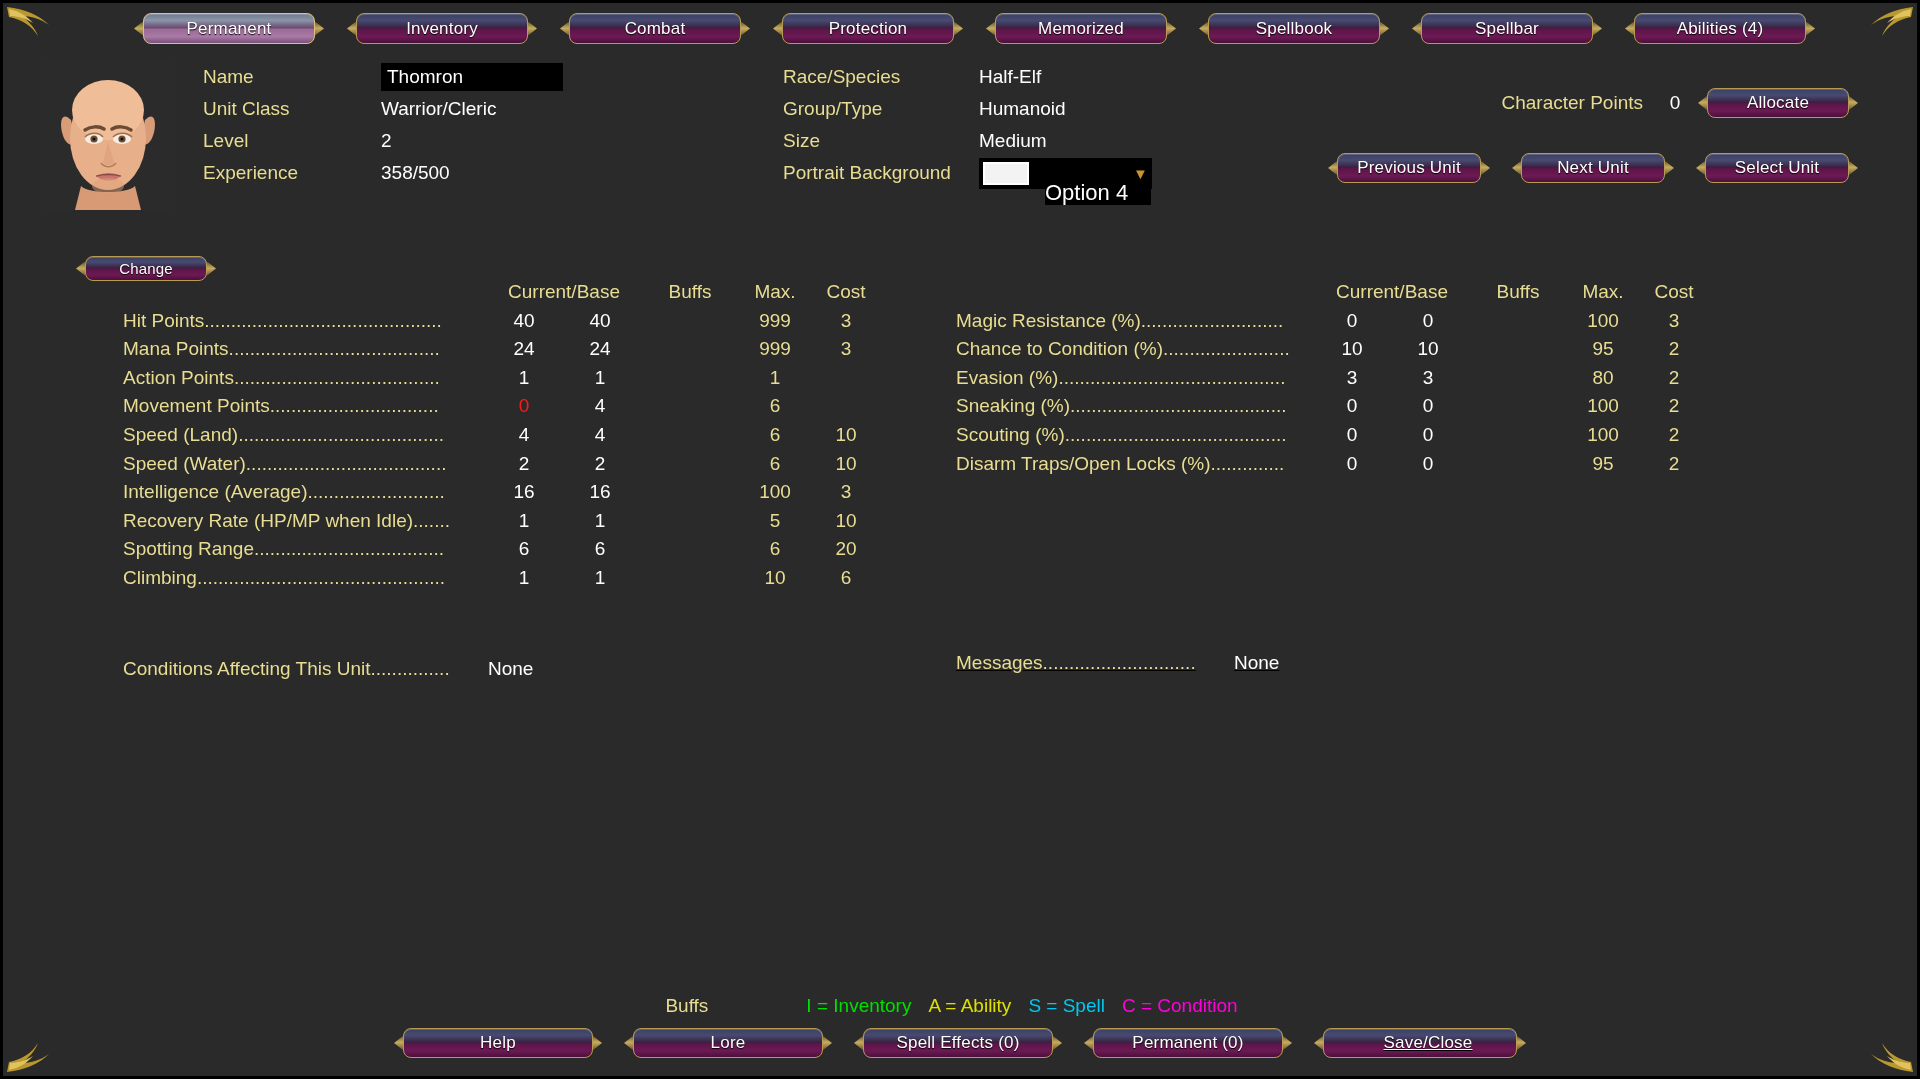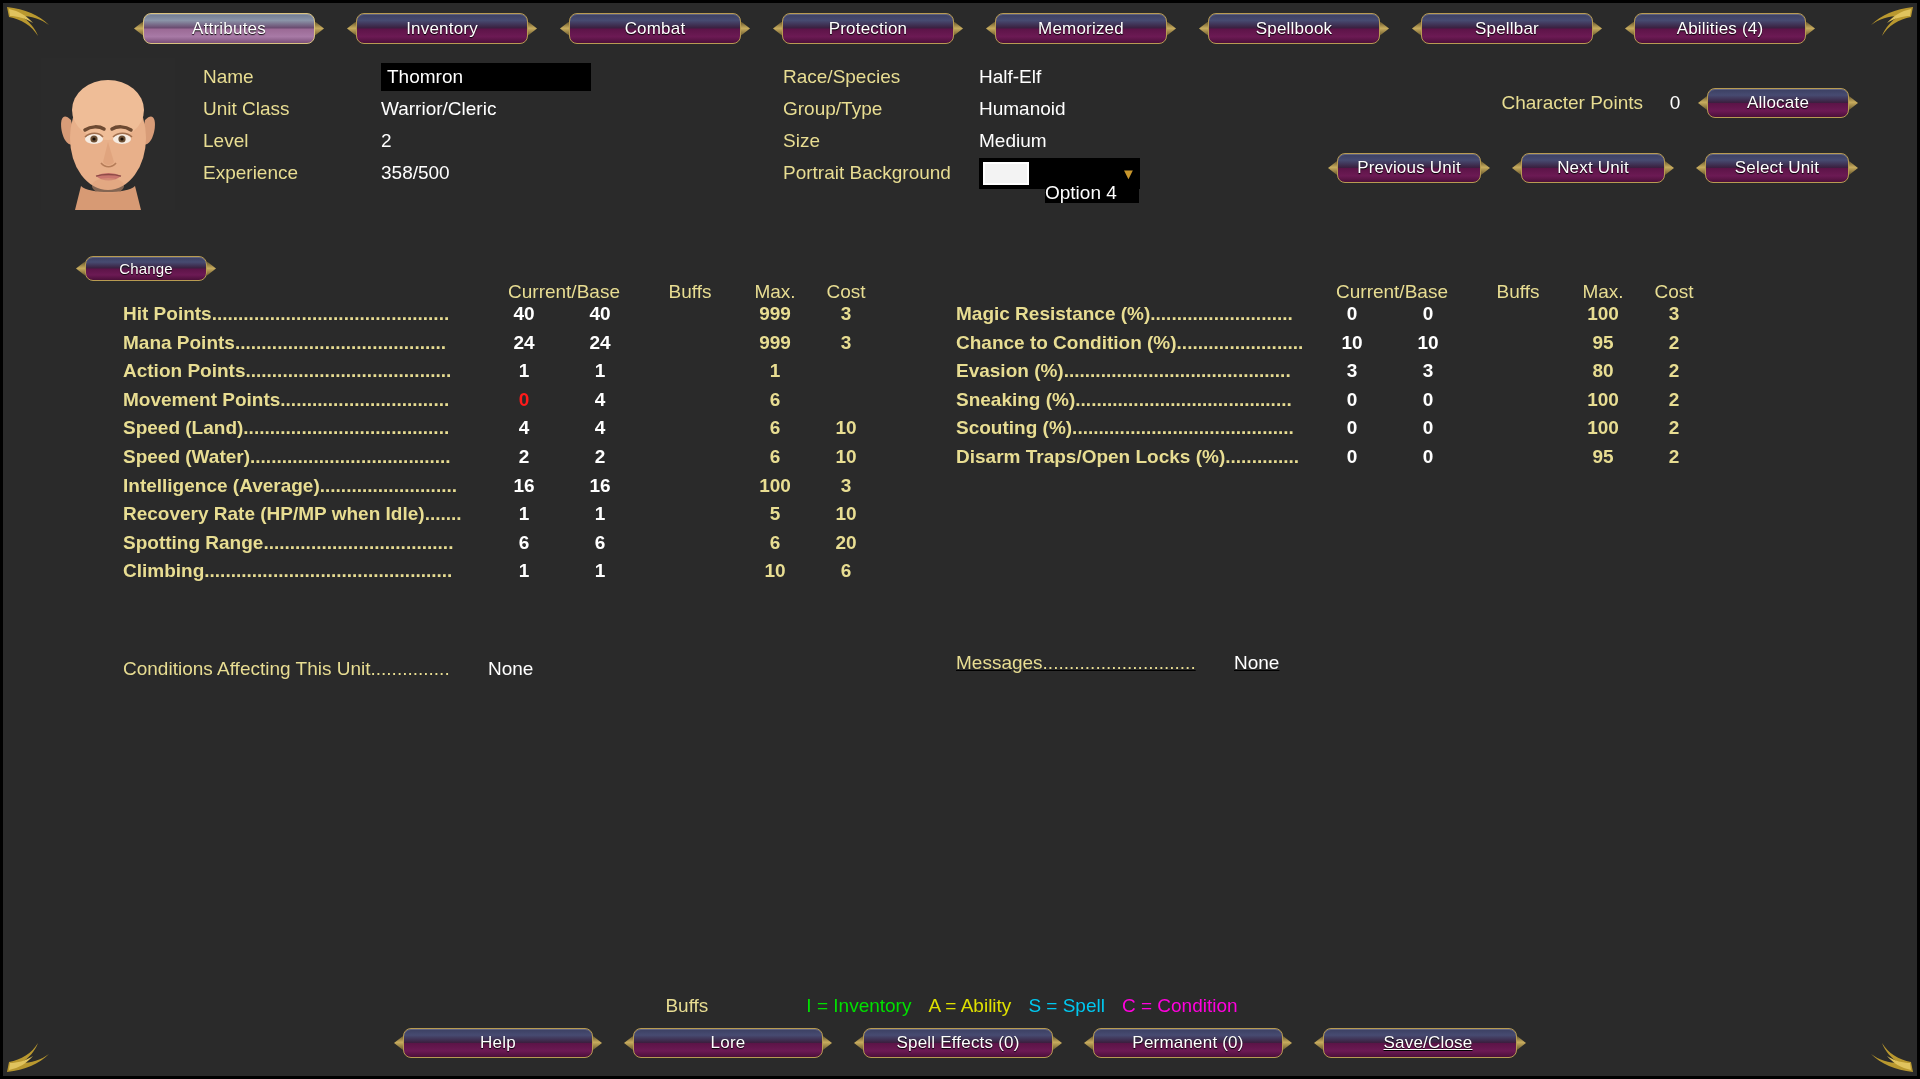--- a/index.html
+++ b/index.html
@@ -89,21 +89,21 @@
   .lbl { color: #e8dd92; font-size: 19px; white-space: nowrap; }
   .val { color: #ffffff; font-size: 19px; white-space: nowrap; }
 
   #info-left  { position: absolute; left: 200px; top: 58px; }
   #info-right { position: absolute; left: 780px; top: 58px; }
   .inforow { display: flex; align-items: center; height: 32px; }
   #info-left .lbl  { width: 178px; }
   #info-right .lbl { width: 196px; }
 
   #name-field {
-    width: 210px; height: 28px;
+    width: 182px; height: 28px;
     background: #000;
     color: #fff;
     border: none;
     font-family: "Liberation Sans", sans-serif;
     font-size: 19px;
     padding: 0 6px;
     outline: none;
   }
 
   
@@ -114,21 +114,21 @@
   #bg-swatch {
     width: 46px; height: 23px;
     background: #f3f3f3;
     border: 2px solid #fff;
     margin-right: 16px;
   }
   #bg-select {
     background: #000; color: #fff;
     border: none; outline: none;
     font-family: "Liberation Sans", sans-serif;
-    font-size: 19px;
+    font-size: 22px;
     -webkit-appearance: none; appearance: none;
     padding-right: 22px;
     cursor: pointer;
     margin-top: 39px;
   }
   #bg-arrow {
     margin-left: -18px;
     color: #c8962c; font-size: 15px; pointer-events: none;
   }
 
@@ -148,21 +148,21 @@
   #unit-nav .btn { width: 144px; height: 30px; }
 
   
   .stat-table { position: absolute; font-size: 19px; }
   #stats-left  { left: 120px; top: 272px; }
   #stats-right { left: 953px; top: 272px; }
 
   .head-row { display: flex; height: 28px; align-items: flex-end; }
   .head-row span { color: #e8dd92; text-align: center; }
 
-  .stat-row { display: flex; height: 28.6px; align-items: flex-start; font-weight: bold; }
+  .stat-row { display: flex; height: 28.6px; align-items: flex-end; }
   .c-name { color: #e8dd92; overflow: hidden; white-space: nowrap; }
   .c-num  { color: #ffffff; text-align: center; }
   .c-max, .c-cost { color: #e8dd92; text-align: center; }
   .c-num.low { color: #ff1a1a; }
 
   
   #stats-left  .c-name { width: 365px; }
   #stats-left  .c-cur  { width: 72px; }
   #stats-left  .c-base { width: 80px; }
   #stats-left  .c-buff { width: 100px; }
@@ -233,21 +233,21 @@
   </div>
   <div class="corner br">
     <svg viewBox="0 0 54 46">
         <path d="M2 2 C20 4 34 10 44 20 C36 14 26 11 16 11 C24 16 30 23 33 31 C27 21 16 14 4 12 Z" fill="#b9982f"></path>
         <path d="M4 4 C14 6 22 11 28 18 C20 13 12 11 5 11 Z" fill="#e0c35e"></path>
       </svg>
   </div>
 
   <div id="tabbar">
     <div class="btn active">
-        <span>Attributes</span>
+        <span>Permanent</span>
       </div>
     <div class="btn">
         <span>Inventory</span>
       </div>
     <div class="btn">
         <span>Combat</span>
       </div>
     <div class="btn">
         <span>Protection</span>
       </div>

